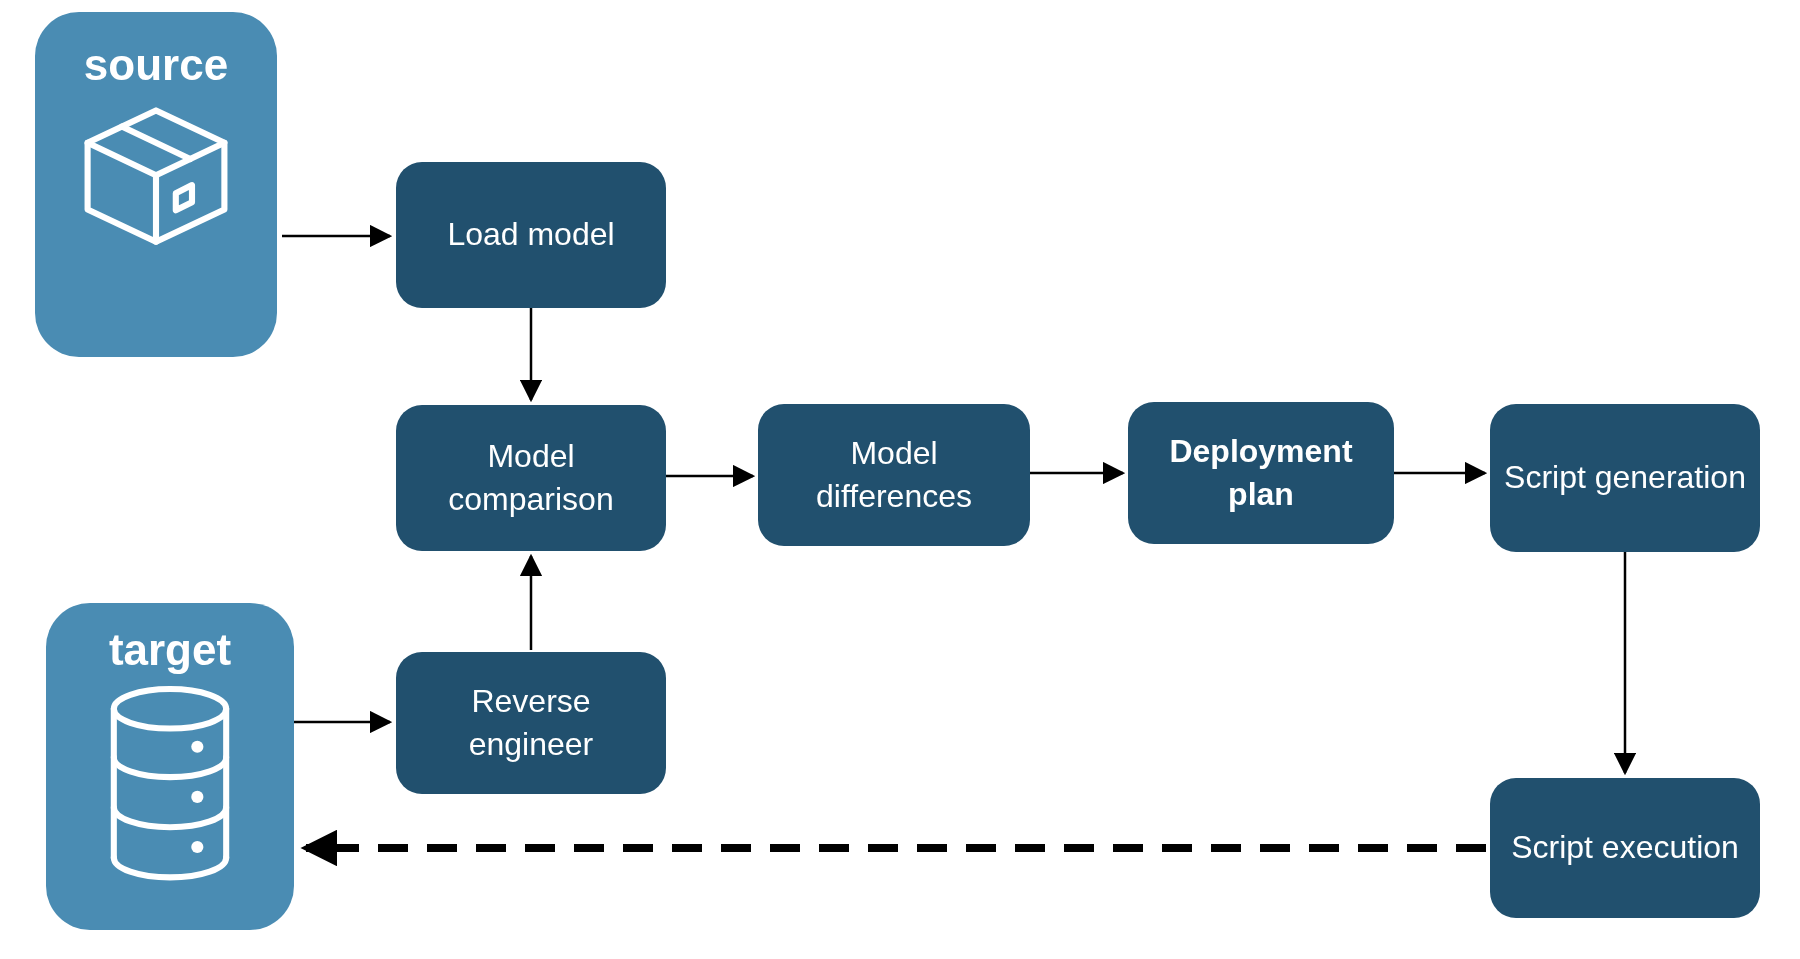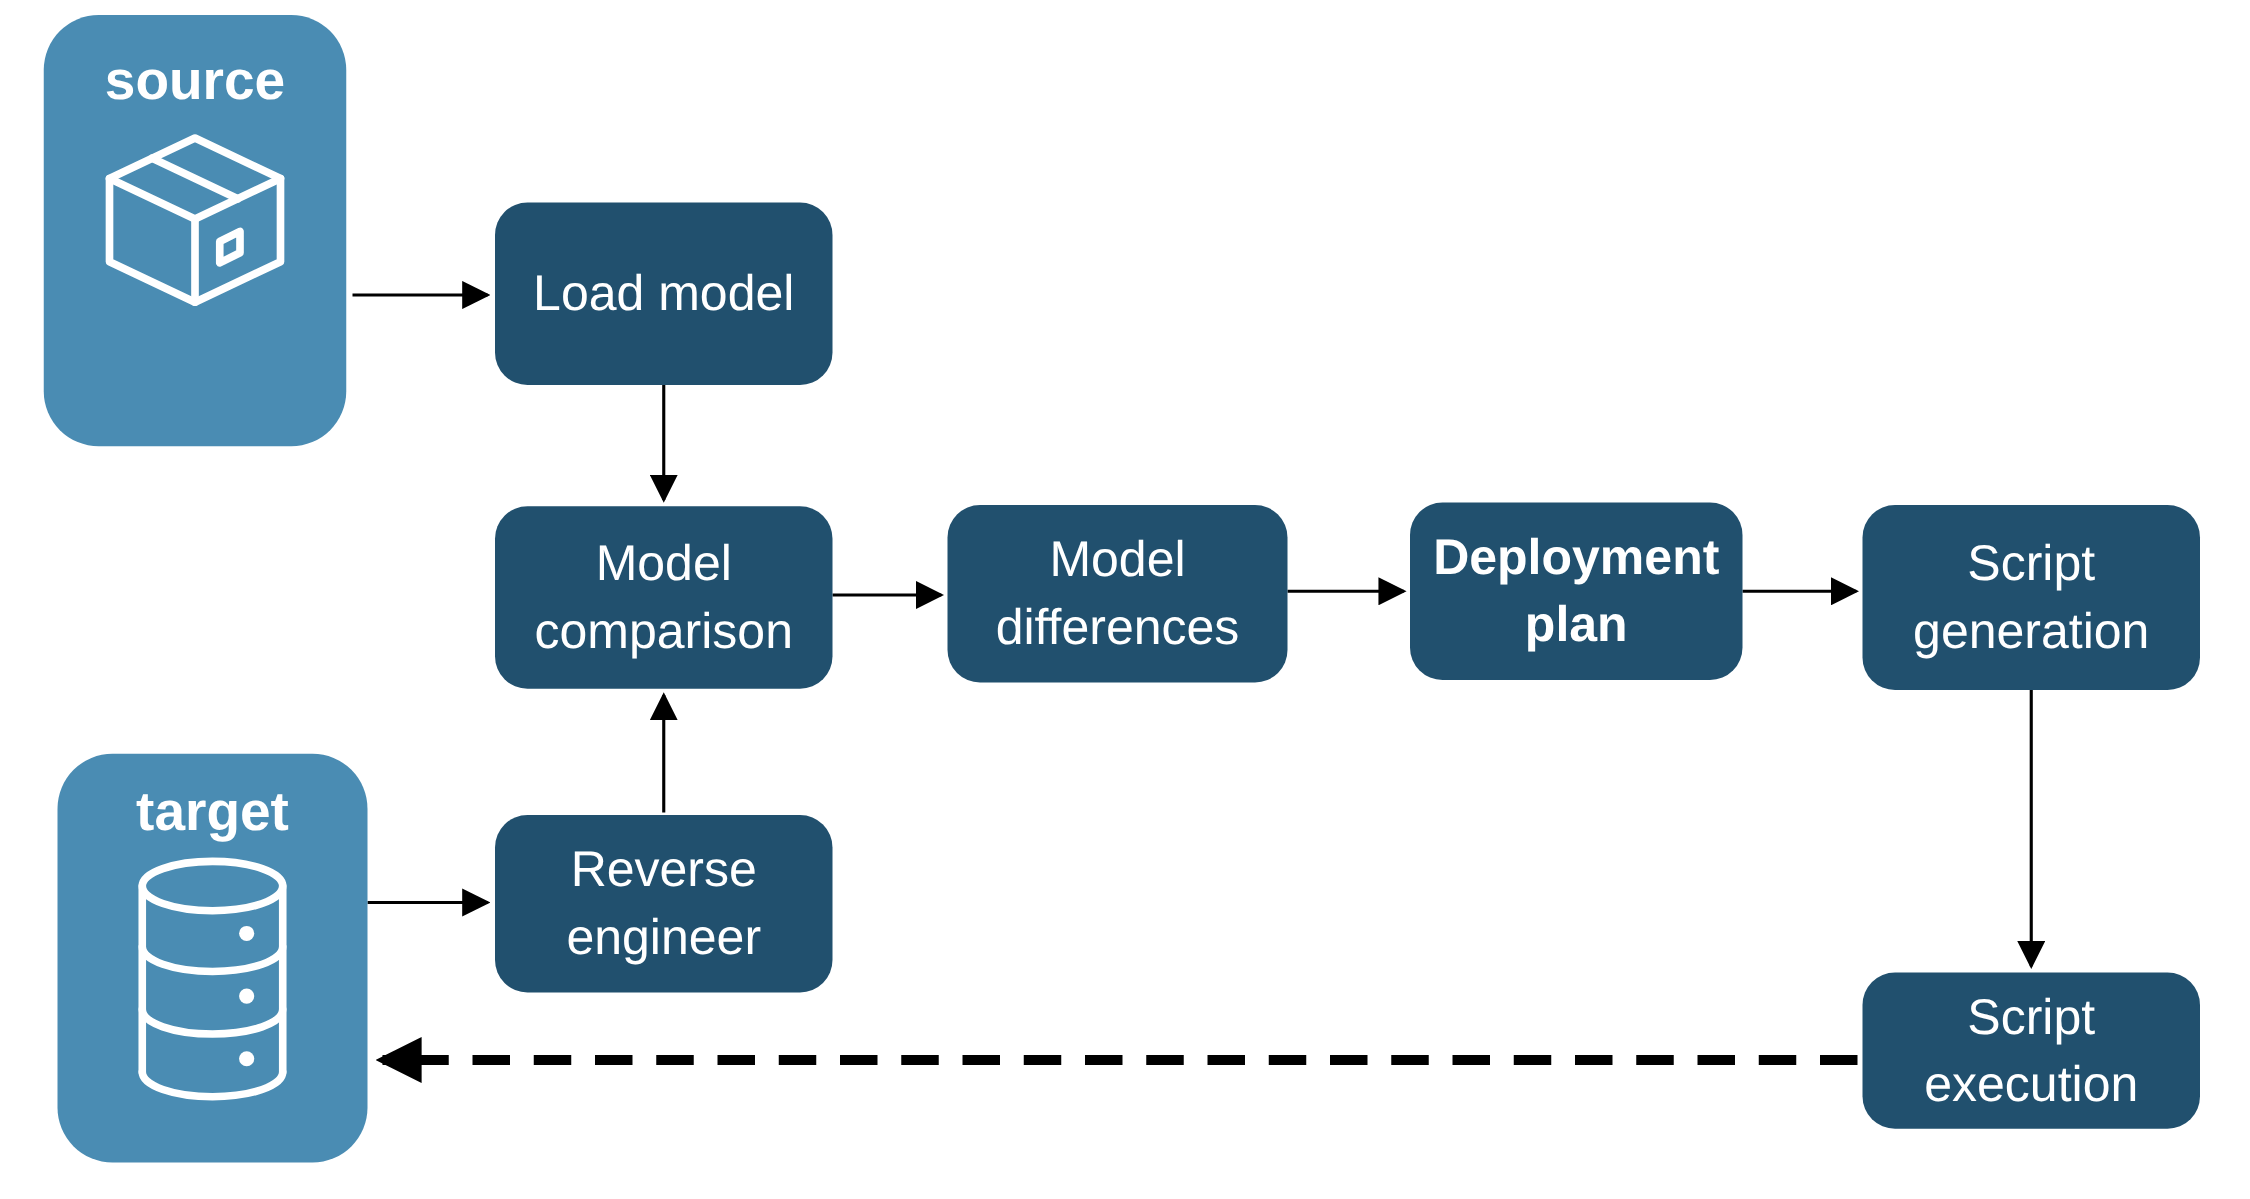--- a/index.html
+++ b/index.html
@@ -23,21 +23,21 @@
   }
   .node {
     position: absolute;
     background: #21506e;
     border-radius: 26px;
     color: #ffffff;
     display: flex;
     align-items: center;
     justify-content: center;
     text-align: center;
-    font-size: 40px;
+    font-size: 32px;
     line-height: 1.35;
     padding: 0 13px;
     box-sizing: border-box;
   }
   .container-box {
     position: absolute;
     background: #4a8cb3;
     border-radius: 44px;
     color: #ffffff;
     display: flex;
@@ -56,21 +56,21 @@
     stroke-linejoin: round;
     stroke-linecap: round;
   }
   
   #node-load-model       { left: 396px;  top: 162px; width: 270px; height: 146px; }
   #node-model-comparison { left: 396px;  top: 405px; width: 270px; height: 146px; }
   #node-model-differences{ left: 758px;  top: 404px; width: 272px; height: 142px; align-items: center; }
   #node-deployment-plan  { left: 1128px; top: 402px; width: 266px; height: 142px; font-weight: bold; }
   #node-script-generation{ left: 1490px; top: 404px; width: 270px; height: 148px; }
   #node-reverse-engineer { left: 396px;  top: 652px; width: 270px; height: 142px; }
-  #node-script-execution { left: 1490px; top: 778px; width: 270px; height: 125px; }
+  #node-script-execution { left: 1490px; top: 778px; width: 270px; height: 140px; }
   
   #box-source { left: 35px; top: 12px;  width: 242px; height: 345px; padding-top: 28px; }
   #box-target { left: 46px; top: 603px; width: 248px; height: 327px; padding-top: 22px; }
   #box-source .icon { width: 180px; height: 168px; margin-top: 12px; }
   #box-target .icon { width: 152px; height: 205px; margin-top: 8px; }
 </style>
 </head>
 <body>
 
 <div id="canvas">

